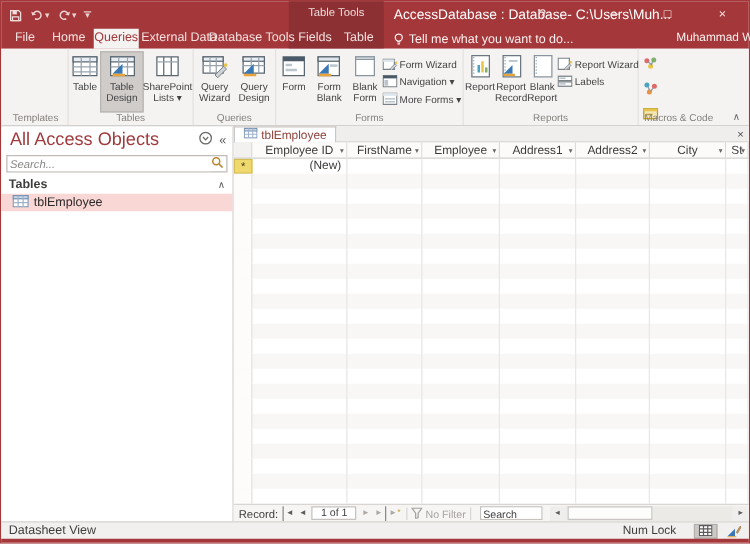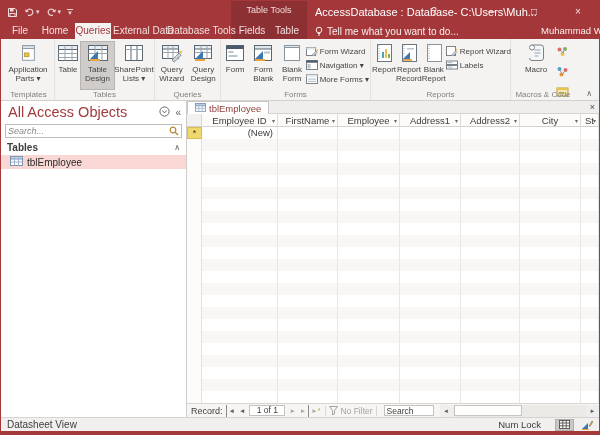--- a/index.html
+++ b/index.html
@@ -150,30 +150,20 @@
           </svg>
         <span>Tell me what you want to do...</span>
       </span>
       <span class="username">Muhammad Waqas</span>
     </div>
   </div>
 
   <div class="ribbon">
 
     <div class="rgroup" style="width:52px;">
-      <div class="bigbtn" style="width:48px;">
-        <span class="bicon">
-          <svg width="20" height="20" viewBox="0 0 22 20">
-              <rect x="5" y="2" width="13" height="16" fill="#fff" stroke="#8a959e"></rect>
-              <rect x="5" y="2" width="13" height="3" fill="#dfe6ec" stroke="#8a959e"></rect>
-              <rect x="7" y="10" width="5" height="4" fill="#e8c44a" stroke="#b99b2e"></rect>
-            </svg>
-        </span>
-        <span class="blabel">Application Parts ▾</span>
-      </div>
       <div class="grouplabel">Templates</div>
     </div>
 
     <div class="rgroup" style="width:100px;">
       <div class="bigbtn" style="width:26px;">
         <span class="bicon">
           <svg width="22" height="20" viewBox="0 0 22 20">
               <rect x="1.5" y="2.5" width="19" height="15" fill="#fff" stroke="#5b6770"></rect>
               <rect x="1.5" y="2.5" width="19" height="4" fill="#e8eef4" stroke="#5b6770"></rect>
               <path d="M1.5 10.5h19M1.5 14.5h19M8 2.5v15M15 2.5v15" stroke="#98a4ae" fill="none"></path>
@@ -348,31 +338,20 @@
                 <rect x="1.5" y="2" width="5" height="1.2" fill="#b9c4cd"></rect>
                 <rect x="1.5" y="6.5" width="5" height="1.2" fill="#b9c4cd"></rect>
               </svg></span>
           <span>Labels</span>
         </div>
       </div>
       <div class="grouplabel">Reports</div>
     </div>
 
     <div class="rgroup" style="width:64px; border-right:none;">
-      <div class="bigbtn" style="width:36px; margin-left:6px;">
-        <span class="bicon">
-          <svg width="22" height="22" viewBox="0 0 22 22">
-              <path d="M7 3 h9 a2.5 2.5 0 0 1 2.5 2.5 V16 a2.5 2.5 0 0 1 -2.5 2.5 H7" fill="#f5f6f7" stroke="#7a8288"></path>
-              <circle cx="7" cy="5.5" r="2.5" fill="#fff" stroke="#7a8288"></circle>
-              <path d="M7 18.5 a2.5 2.5 0 0 1 -2.5 -2.5" fill="none" stroke="#7a8288"></path>
-              <path d="M9.5 8h6M9.5 11h6M9.5 14h4" stroke="#9aa5ae"></path>
-            </svg>
-        </span>
-        <span class="blabel">Macro</span>
-      </div>
       <div class="iconcol">
         <span><svg width="13" height="12" viewBox="0 0 13 12">
               <circle cx="3.5" cy="3.5" r="2" fill="#e06a6a"></circle>
               <circle cx="9" cy="3" r="2" fill="#7fb069"></circle>
               <circle cx="6.5" cy="8" r="2" fill="#e8c44a"></circle>
               <path d="M4.5 4.5l3 2.5M8 4.5l-1 2.5" stroke="#8a959e"></path>
             </svg></span>
         <span><svg width="13" height="12" viewBox="0 0 13 12">
               <circle cx="3.5" cy="3" r="2" fill="#4aa3c0"></circle>
               <circle cx="9.5" cy="4" r="2" fill="#e06a6a"></circle>

